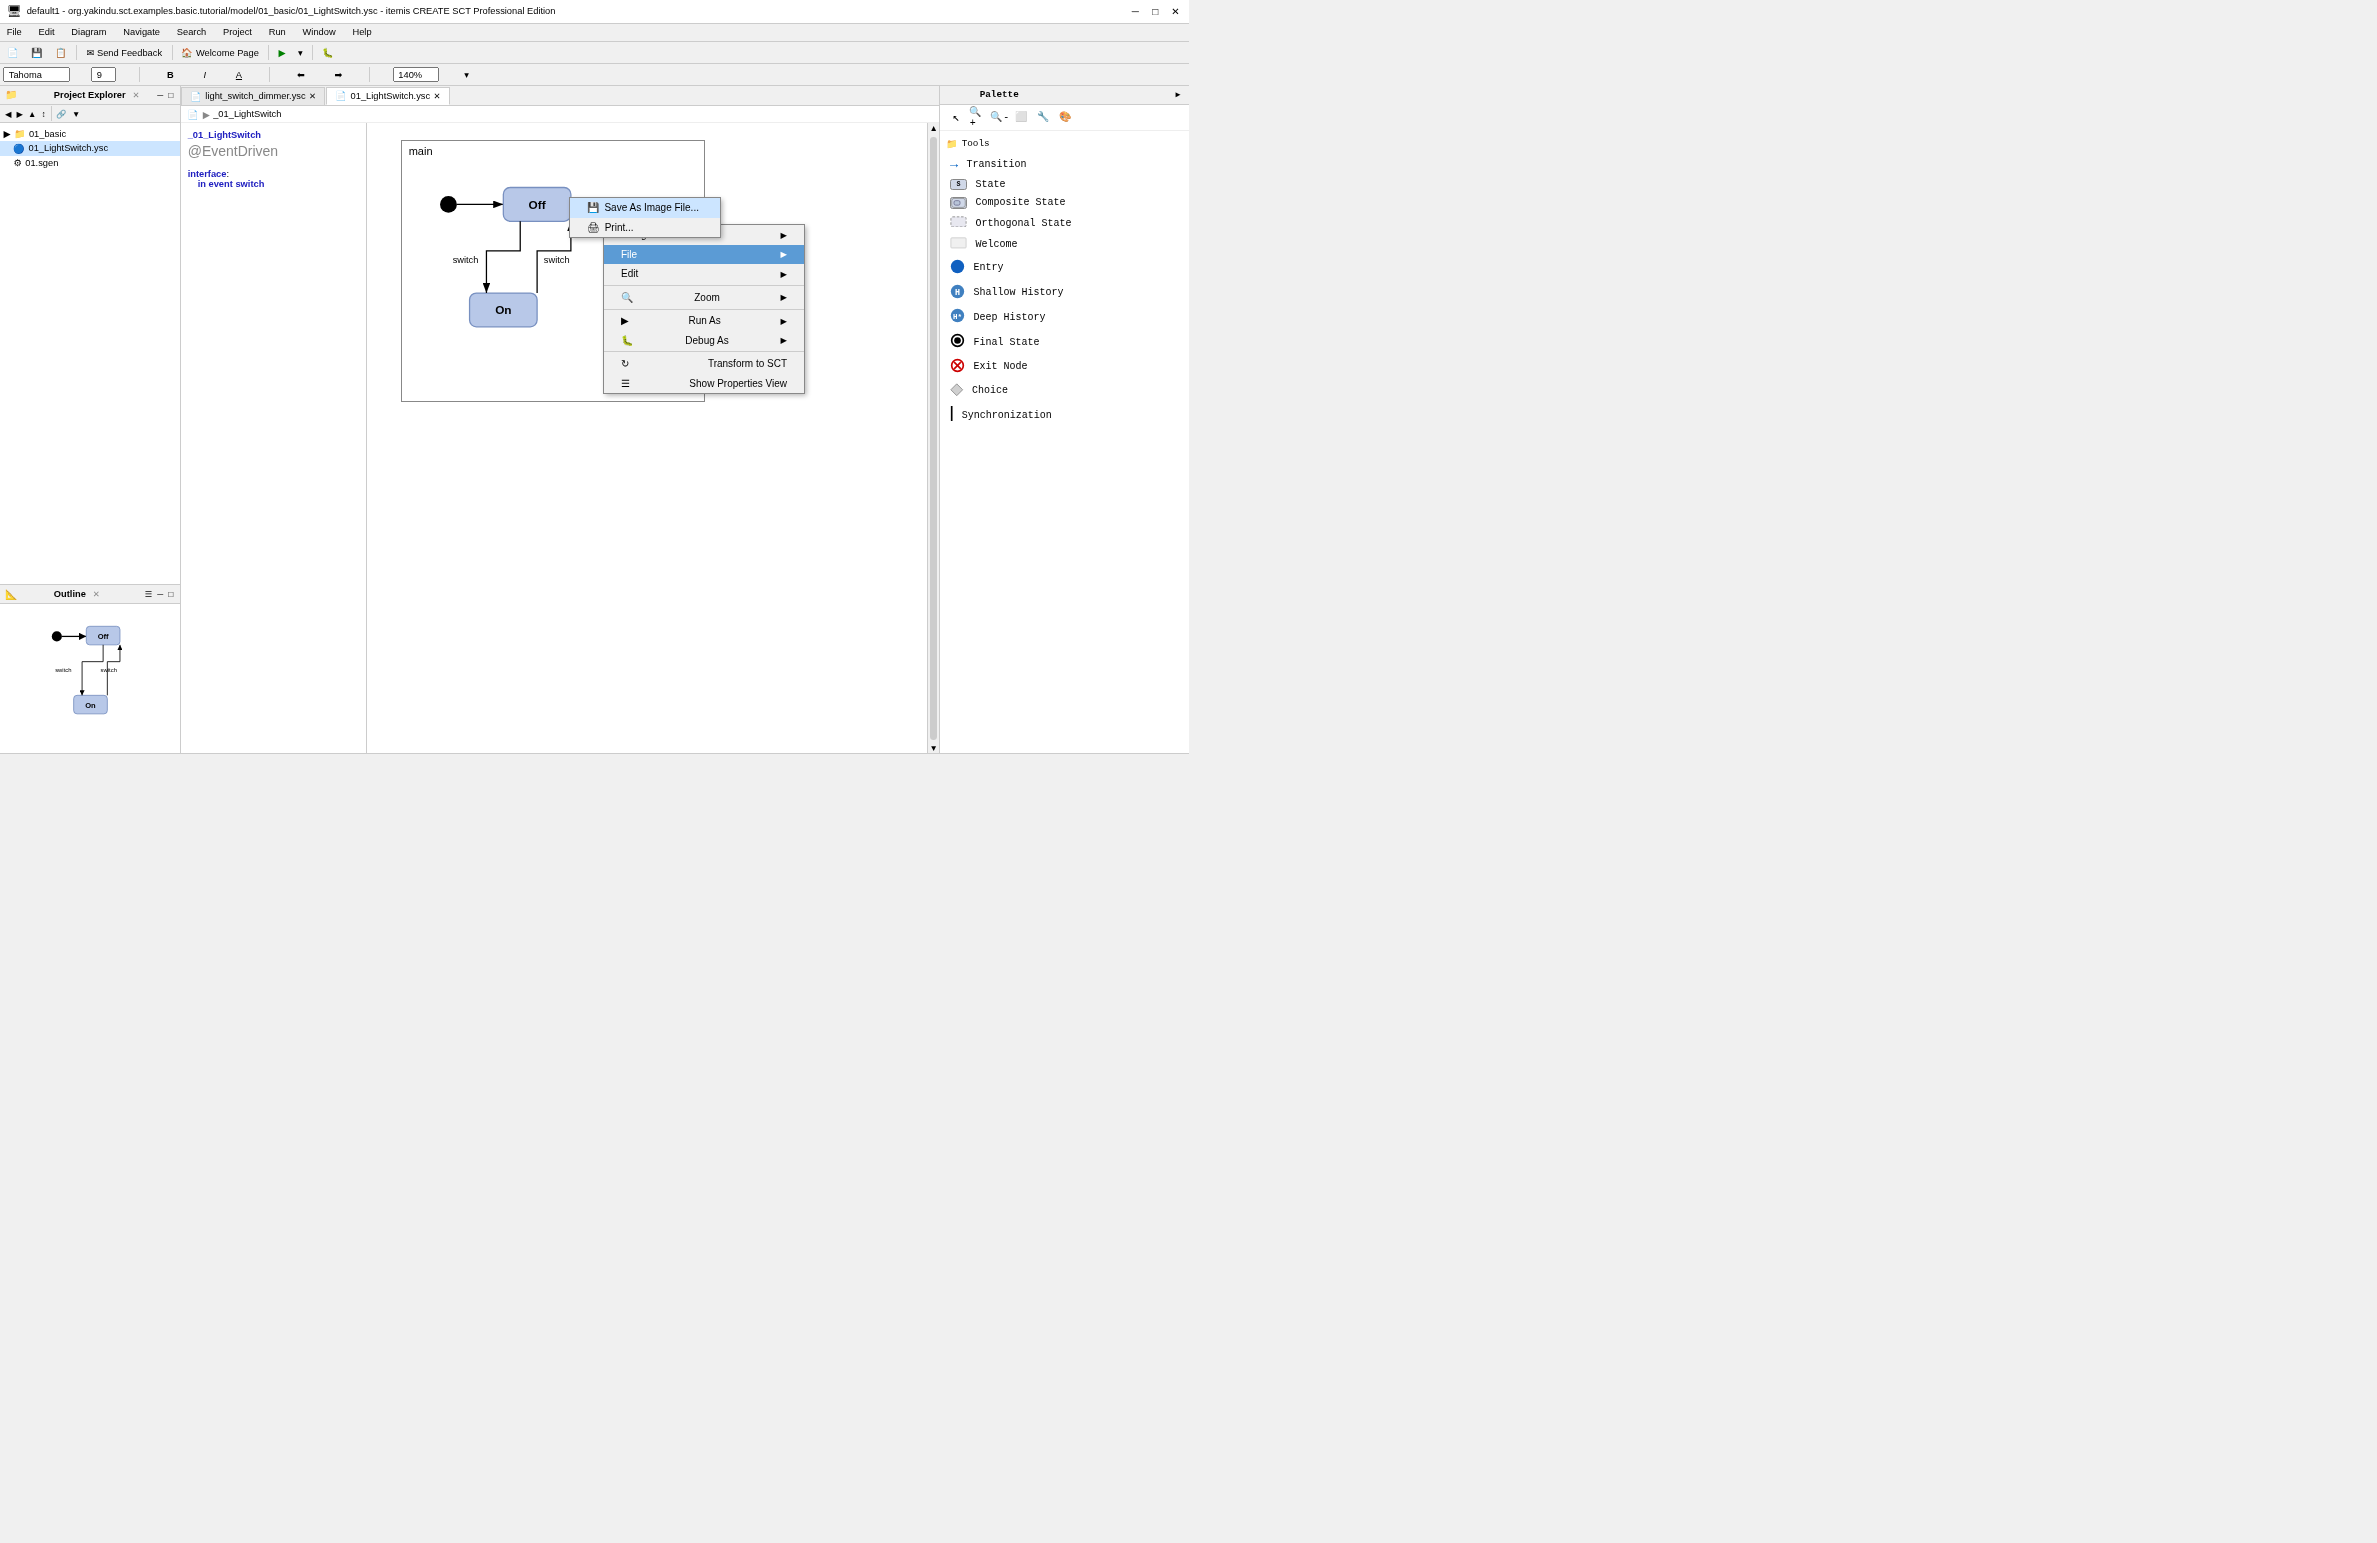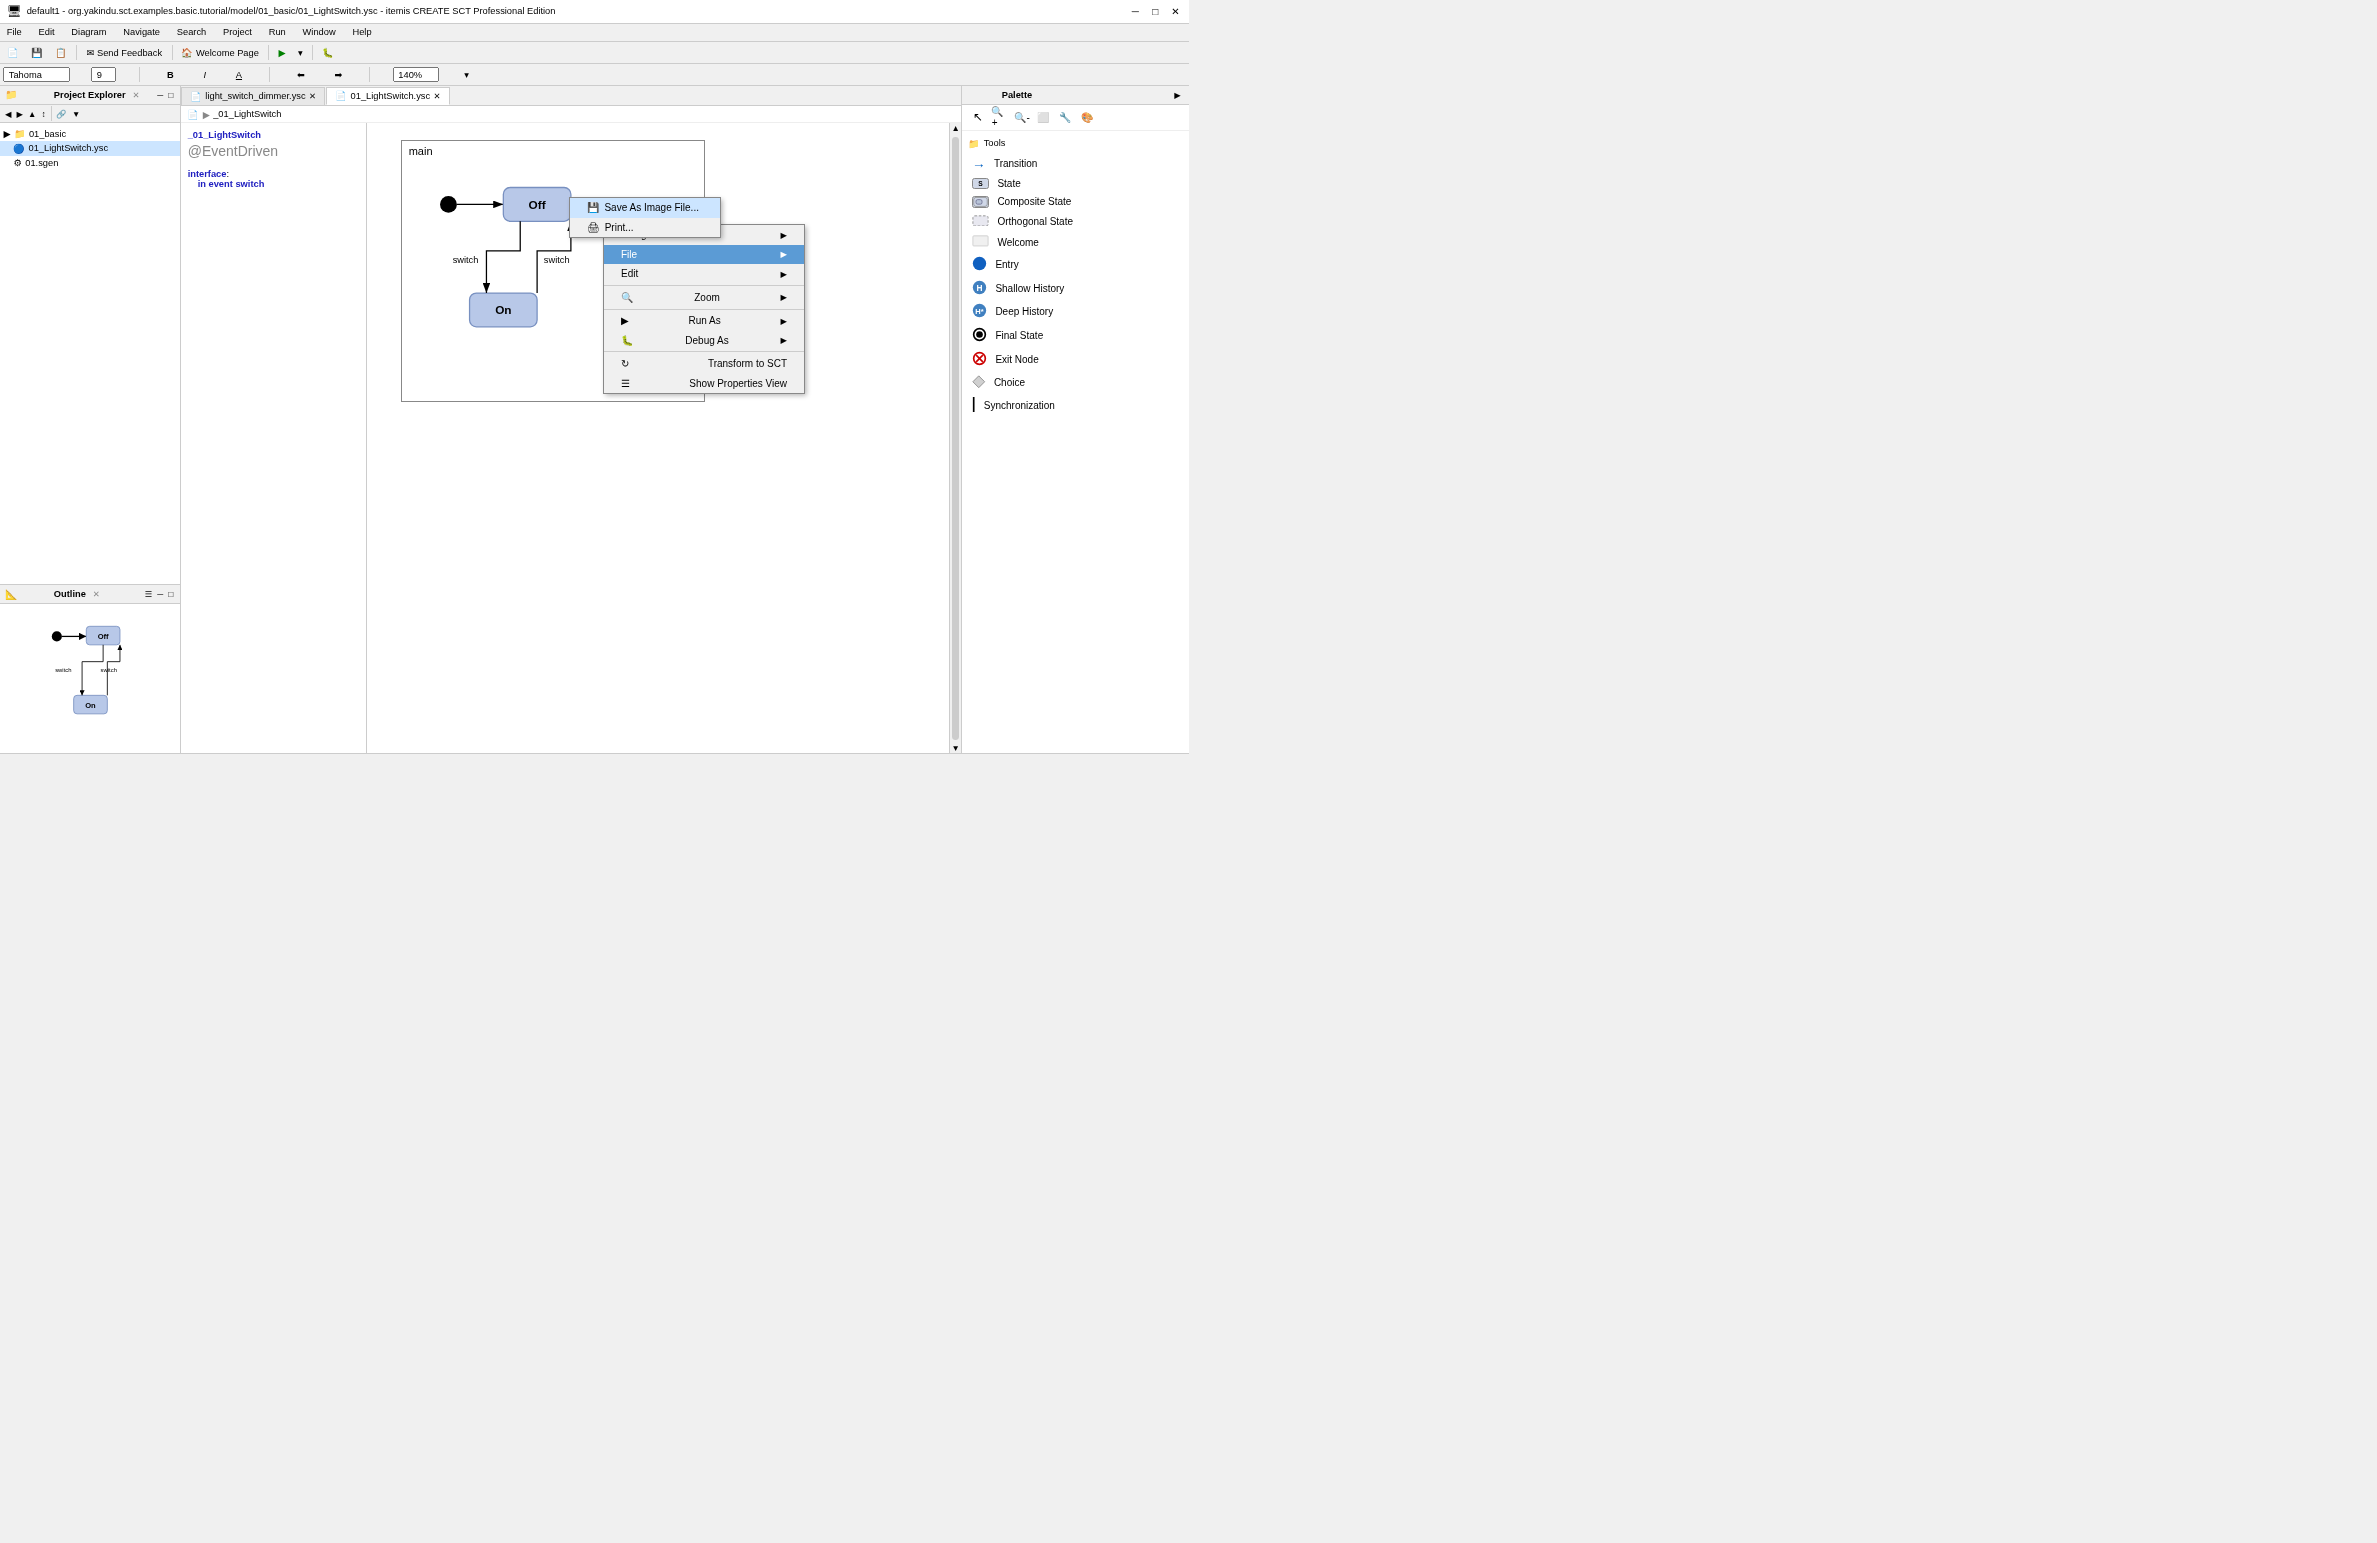--- a/index.html
+++ b/index.html
@@ -234,25 +234,26 @@
       cursor: pointer;
       display: flex;
       align-items: center;
       gap: 5px;
       white-space: nowrap;
     }
     .sub-item.highlighted { background: #cce5ff; }
     
     
     .palette-panel {
-      width: 228px;
+      width: 250px;
       border-left: 0.8px solid #ccc;
       background: #fff;
       display: flex;
       flex-direction: column;
+      font-family: Liberation Mono, monospace;
     }
     .palette-header {
       background: #f0f0f0;
       border-bottom: 0.8px solid #ccc;
       padding: 2.5px 6.7px;
       display: flex;
       align-items: center;
       justify-content: space-between;
       height: 18.6px;
     }

